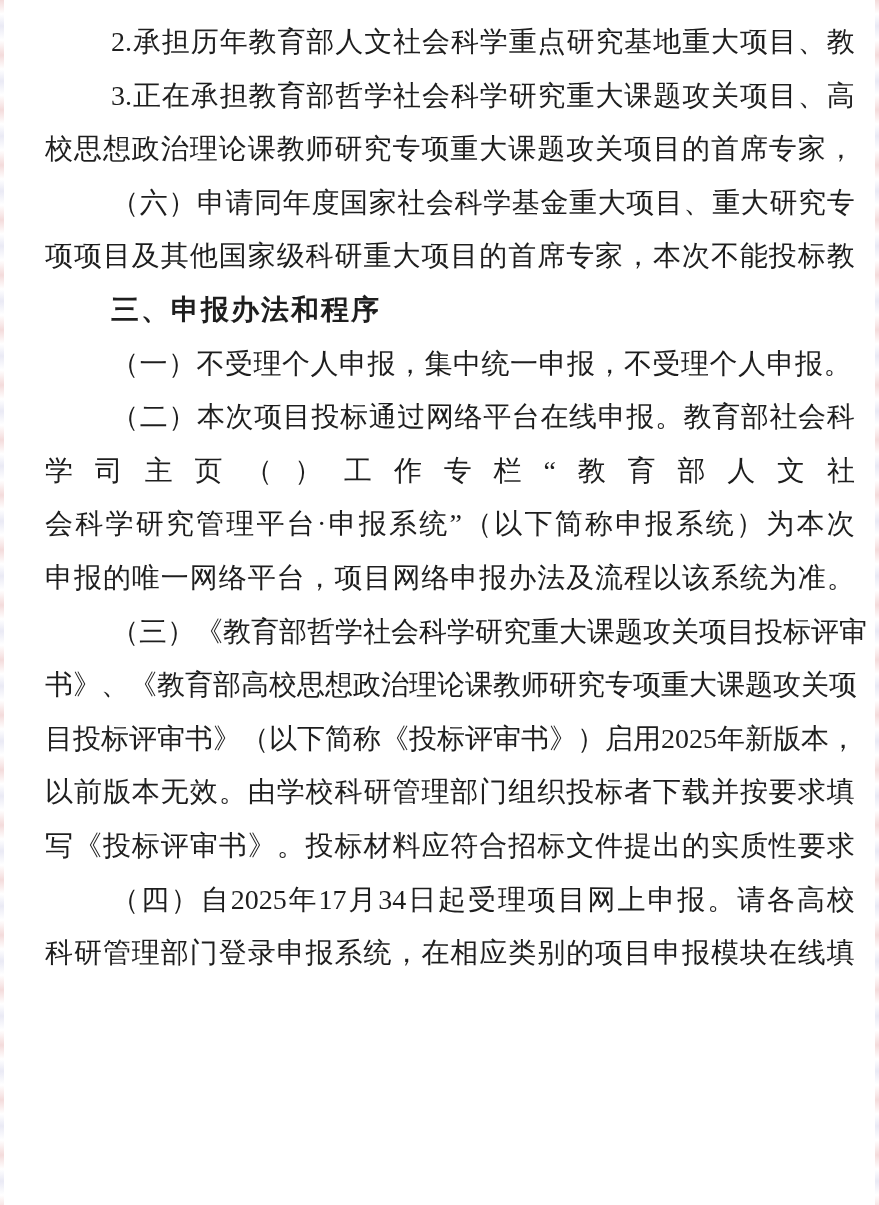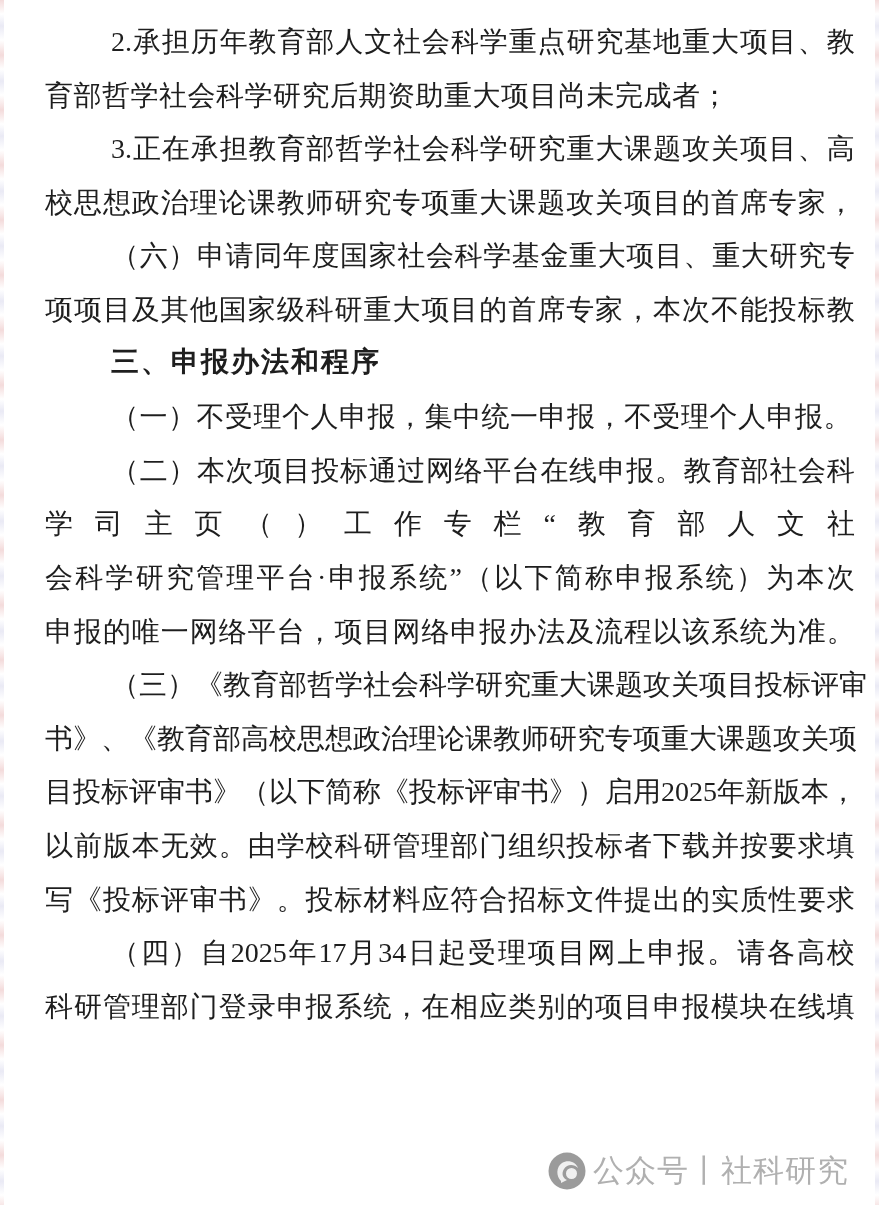--- a/index.html
+++ b/index.html
@@ -51,21 +51,21 @@
   .line.justify {
     display: flex;
     justify-content: space-between;
     align-items: baseline;
     letter-spacing: 0;
   }
   .line.justify span { display: inline-block; line-height: 53.6px; }
   .line.indent { padding-left: 66px; }
   .line.justify.indent { padding-left: 0; margin-left: 66px; }
   .line.heading {
-    font-family: Liberation Mono, monospace;
+    font-family: Liberation Sans, sans-serif;
     font-weight: bold;
     letter-spacing: 2px;
   }
 
   .watermark {
     position: absolute;
     left: 548px;
     top: 1152px;
     z-index: 0;
     display: flex;
@@ -83,30 +83,20 @@
   }
 </style>
 </head>
 <body>
 
 <div class="page" style="color: rgb(30, 30, 30); background: rgb(255, 255, 255);">
 
   <div class="edge-artifact left"></div>
   <div class="edge-artifact right"></div>
 
-  <div class="watermark">
-    <span class="wm-logo">
-      <svg viewBox="0 0 38 38" width="38" height="38">
-        <circle cx="19" cy="19" r="18.5" fill="#9b9b9b"></circle>
-        <path d="M13 29 C 8 24, 8 15, 14 11 C 20 7, 28 10, 30 16 C 26 12, 19 12, 16 17 C 13 22, 15 26, 19 28 L 13 31 Z" fill="#ffffff" opacity="0.85"></path>
-        <circle cx="23.5" cy="21.5" r="5.5" fill="#ffffff" opacity="0.85"></circle>
-      </svg>
-    </span>
-    <span class="wm-text" style="color: rgb(176, 176, 176);">公众号丨社科研究</span>
-  </div>
 
   <div class="content" id="doc-lines">
       <div class="line justify indent">
         <span>2. </span>
         <span>承</span>
         <span>担</span>
         <span>历</span>
         <span>年</span>
         <span>教</span>
         <span>育</span>
@@ -123,21 +113,20 @@
         <span>究</span>
         <span>基</span>
         <span>地</span>
         <span>重</span>
         <span>大</span>
         <span>项</span>
         <span>目</span>
         <span>、</span>
         <span>教</span>
       </div>
-      <div class="line">育部哲学社会科学研究后期资助重大项目尚未完成者；</div>
       <div class="line justify indent">
         <span>3. </span>
         <span>正</span>
         <span>在</span>
         <span>承</span>
         <span>担</span>
         <span>教</span>
         <span>育</span>
         <span>部</span>
         <span>哲</span>

